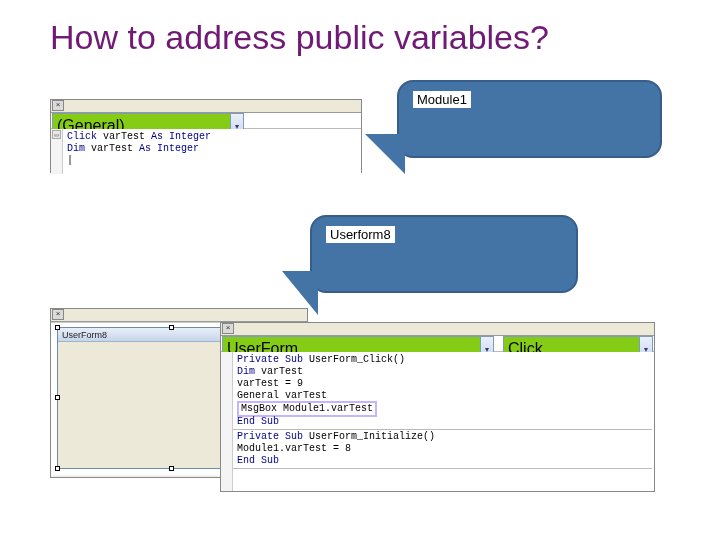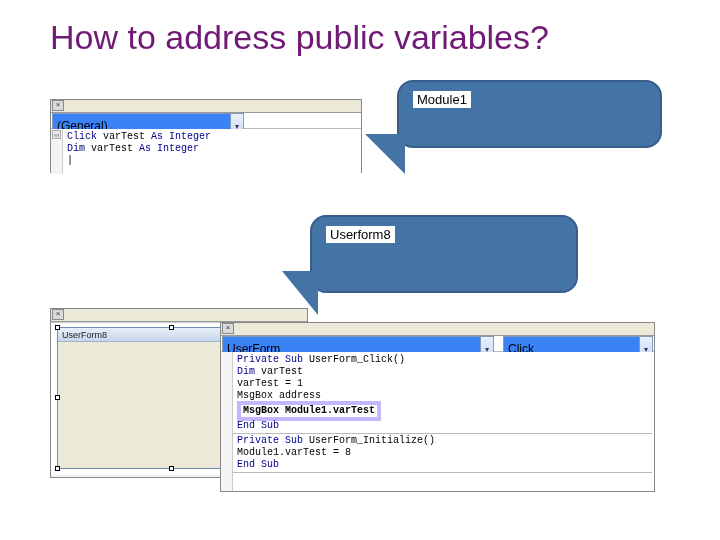--- a/index.html
+++ b/index.html
@@ -35,21 +35,21 @@
     font-size: 13px;
     padding: 1px 4px;
     display: inline-block;
   }
   .callout-tail {
     position: absolute;
     width: 0;
     height: 0;
     border-style: solid;
   }
-  #callout1 { left: 397px; top: 80px; width: 265px; height: 68px; }
+  #callout1 { left: 397px; top: 80px; width: 265px; height: 78px; }
   #callout1 .callout-tail {
     left: -34px; top: 52px;
     border-width: 0 40px 40px 0;
     border-color: transparent #4473a6 transparent transparent;
   }
   #callout2 { left: 310px; top: 215px; width: 268px; height: 78px; }
   #callout2 .callout-tail {
     left: -30px; top: 54px;
     border-width: 0 36px 44px 0;
     border-color: transparent #4473a6 transparent transparent;
@@ -69,26 +69,26 @@
     border: 1px solid #888;
     margin: 0 1px;
     line-height: 8px;
     text-align: center;
     font-size: 8px;
     color: #333;
   }
   .combo-row { display: flex; height: 16px; background: #fff; border-bottom: 1px solid #bbb; }
   .combo {
     border: 1px solid #7f9db9;
-    background: #3b82f6;
+    background: #84cc16;
     height: 26px;
     display: flex;
     align-items: center;
     padding-left: 4px;
-    font-size: 12px;
+    font-size: 16px;
     color: #000;
     margin: 0 1px;
     position: relative;
   }
   .combo .dd {
     position: absolute;
     right: 0; top: 0;
     width: 13px; height: 100%;
     background: linear-gradient(#eaf0fb,#c3d5f0);
     border-left: 1px solid #7f9db9;
@@ -108,21 +108,21 @@
   .code-gutter {
     position: absolute; left: 0; top: 0; bottom: 0; width: 12px;
     background: #f4f4f4; border-right: 1px solid #ccc;
   }
   .code-gutter .ind {
     position: absolute; left: 1px; width: 9px; height: 9px;
     background: #e8e8e8; border: 1px solid #aaa;
     font-size: 7px; line-height: 8px; text-align: center; color: #555;
   }
   .kw { color: #00008b; }
-  .highlight-box { border: 4px solid #c4b5fd; display: inline-block; padding: 0 2px; margin: -1px 0; font-weight: bold; }
+  .highlight-box { border: 2px solid #c4b5fd; display: inline-block; padding: 0 2px; margin: -1px 0; }
 
   
   #frame-module { left: 50px; top: 99px; width: 312px; height: 74px; }
   #frame-module .combo-row .combo:first-child { flex: 0 0 192px; }
   #frame-module .code-area { height: 45px; }
 
   
   #frame-designer { left: 50px; top: 308px; width: 258px; height: 170px; }
   #frame-designer .design-surface {
     position: relative;
@@ -236,21 +236,21 @@
       <span>UserForm</span>
       <div class="dd"></div>
     </div>
     <div class="combo">
       <span>Click</span>
       <div class="dd"></div>
     </div>
   </div>
   <div class="code-area"><div class="code-gutter"></div><span class="kw">Private Sub</span><span> UserForm_Click()</span>
 <span class="kw">Dim</span><span> varTest</span>
-<span>varTest = 1</span>
-<span>MsgBox address</span>
+<span>varTest = 9</span>
+<span>General varTest</span>
 <span class="highlight-box">MsgBox Module1.varTest</span>
 <span class="kw">End Sub</span>
 <div class="sep-line"></div><span class="kw">Private Sub</span><span> UserForm_Initialize()</span>
 <span>Module1.varTest = 8</span>
 <span class="kw">End Sub</span>
 <div class="sep-line"></div></div>
 </div>
 
 </body></html>

